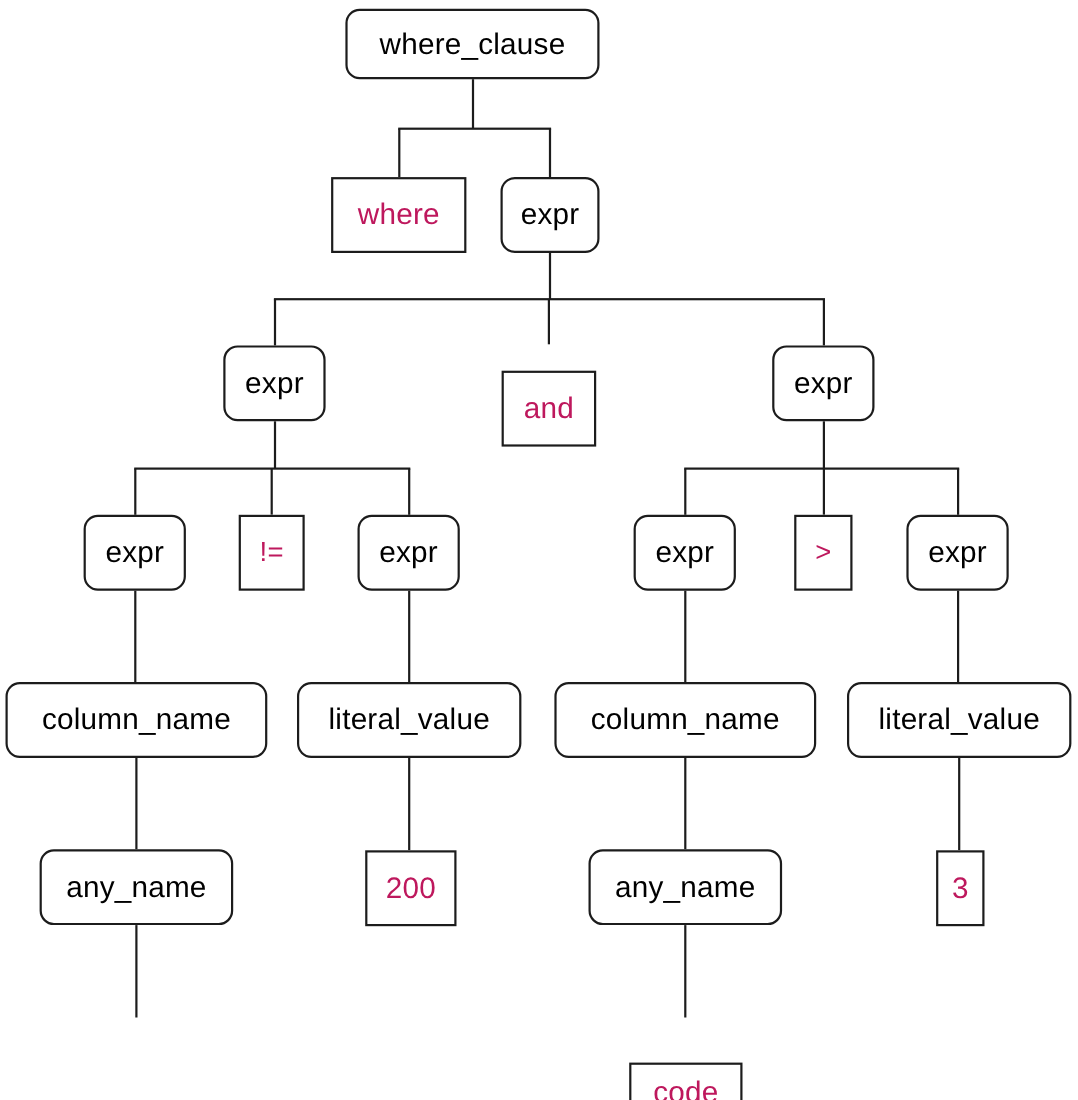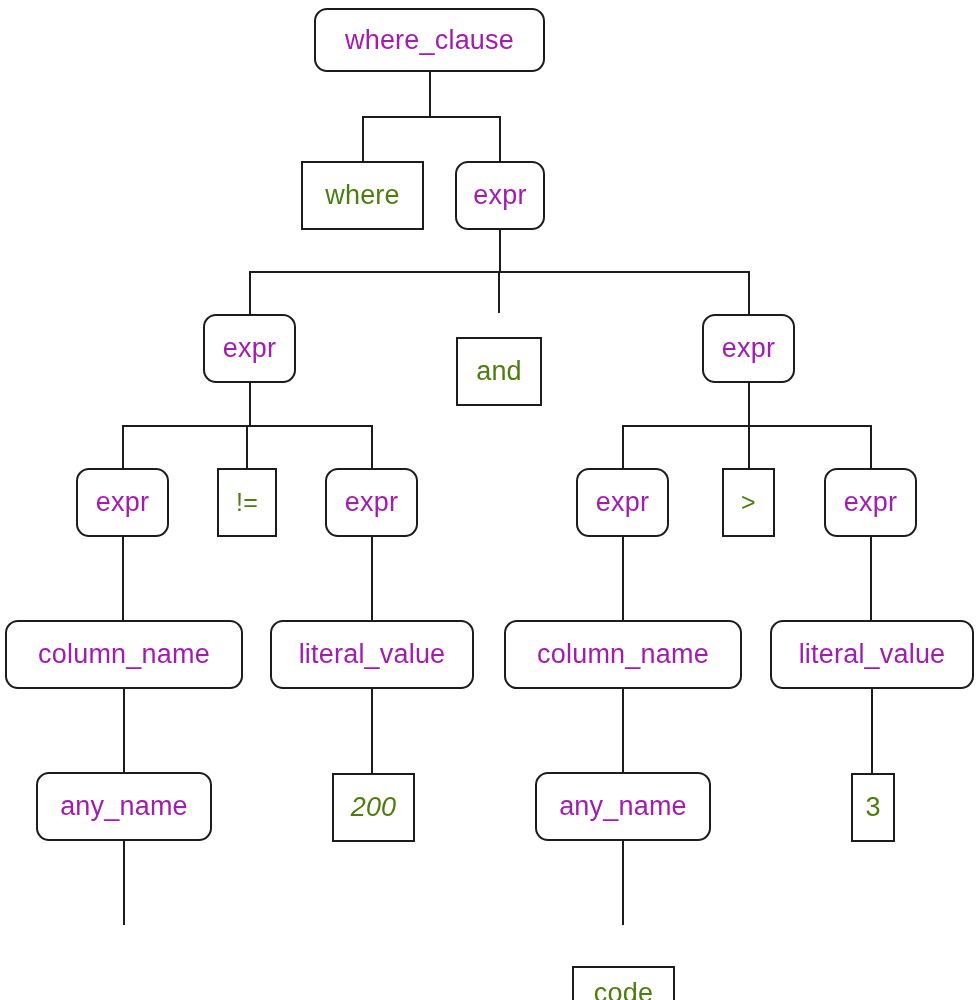--- a/index.html
+++ b/index.html
@@ -27,32 +27,32 @@
 
   
   .node {
     position: absolute;
     box-sizing: border-box;
     border: 2px solid #1c1c1c;
     background: #ffffff;
     display: flex;
     align-items: center;
     justify-content: center;
-    color: #a21caf;
+    color: #000000;
     font-size: 27px;
     line-height: 1;
     letter-spacing: 0.2px;
     white-space: nowrap;
   }
   .node.nonterminal {
     border-radius: 13px;
   }
   .node.terminal {
     border-radius: 0;
-    color: #4d7c0f;
+    color: #be185d;
   }
   .node.op {
     font-size: 25px;
   }
 </style>
 </head>
 <body>
 
 <div id="tree-canvas">
     <div class="edge edge-v" style="left: 429px; top: 72px; height: 45px;"></div>
@@ -94,17 +94,17 @@
     <div class="node terminal op" style="left: 217px; top: 468px; width: 60px; height: 69px;">!=</div>
     <div class="node nonterminal" style="left: 325px; top: 468px; width: 93px; height: 69px;">expr</div>
     <div class="node nonterminal" style="left: 576px; top: 468px; width: 93px; height: 69px;">expr</div>
     <div class="node terminal op" style="left: 722px; top: 468px; width: 53px; height: 69px;">&gt;</div>
     <div class="node nonterminal" style="left: 824px; top: 468px; width: 93px; height: 69px;">expr</div>
     <div class="node nonterminal" style="left: 5px; top: 620px; width: 238px; height: 69px;">column_name</div>
     <div class="node nonterminal" style="left: 270px; top: 620px; width: 204px; height: 69px;">literal_value</div>
     <div class="node nonterminal" style="left: 504px; top: 620px; width: 238px; height: 69px;">column_name</div>
     <div class="node nonterminal" style="left: 770px; top: 620px; width: 204px; height: 69px;">literal_value</div>
     <div class="node nonterminal" style="left: 36px; top: 772px; width: 176px; height: 69px;">any_name</div>
-    <div class="node terminal" style="left: 332px; top: 773px; width: 83px; height: 69px; font-style: italic;">200</div>
+    <div class="node terminal" style="left: 332px; top: 773px; width: 83px; height: 69px;">200</div>
     <div class="node nonterminal" style="left: 535px; top: 772px; width: 176px; height: 69px;">any_name</div>
     <div class="node terminal" style="left: 851px; top: 773px; width: 44px; height: 69px;">3</div>
     <div class="node terminal" style="left: 572px; top: 966px; width: 103px; height: 54px;">code</div>
   </div>
 
 </body></html>

